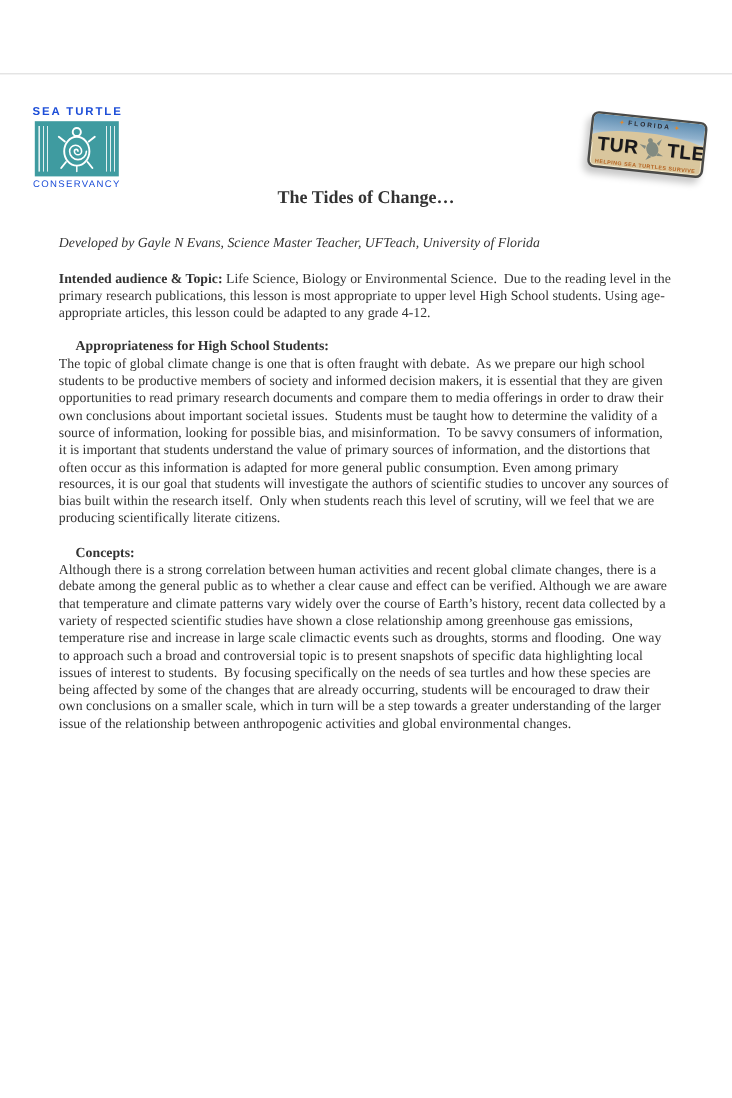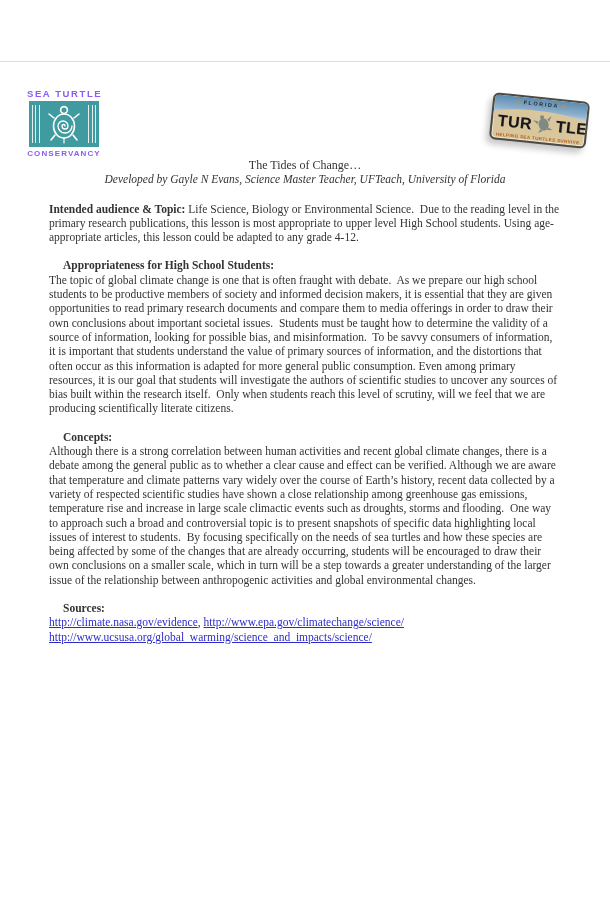--- a/index.html
+++ b/index.html
@@ -12,36 +12,36 @@
     overflow: hidden;
   }
   .page-divider {
     position: absolute; top: 61px; left: 0;
     width: 610px; height: 1px; background: #dedede;
   }
 
   
   .logo {
     position: absolute; left: 27px; top: 88px; width: 74px;
-    text-align: center; color: #8b5cf6;
+    text-align: center; color: #1d4ed8;
     font-family: "Liberation Sans", sans-serif;
   }
   .logo-line1 { font-size: 9.5px; font-weight: bold; letter-spacing: 1.6px; white-space: nowrap; }
   .logo-box {
     position: relative; width: 70px; height: 46px; margin: 2px auto 2px;
     background: #3f9ba0; overflow: hidden;
   }
   .logo-stripes {
     position: absolute; top: 4px; bottom: 4px; width: 8px;
     background: repeating-linear-gradient(90deg, rgba(255,255,255,.85) 0 1px, transparent 1px 3.5px);
   }
   .logo-stripes.left { left: 3px; }
   .logo-stripes.right { right: 3px; }
   .logo-turtle { position: absolute; left: 15px; top: 2px; }
-  .logo-line2 { font-size: 8px; font-weight: bold; letter-spacing: 1.1px; white-space: nowrap; }
+  .logo-line2 { font-size: 8px; font-weight: normal; letter-spacing: 1.1px; white-space: nowrap; }
 
   
   .plate {
     position: absolute; left: 491px; top: 97px; width: 97px; height: 47px;
     transform: rotate(6deg);
     background: #d9c69d;
     border: 2px solid #4a4a48; border-radius: 6px;
     box-shadow: -3px 5px 6px rgba(0,0,0,0.22), inset 0 0 0 1px #efe6cc;
     overflow: hidden;
     font-family: "Liberation Sans", sans-serif;
@@ -74,22 +74,22 @@
     position: absolute; bottom: 1px; width: 100%; text-align: center;
     font-size: 4.5px; font-weight: bold; letter-spacing: 0.4px;
     color: #b3611f; white-space: nowrap;
   }
 
   
   .content {
     position: absolute; left: 49px; top: 158px; width: 512px;
     font-size: 11.5px; line-height: 14.3px;
   }
-  .doc-title { text-align: center; font-weight: normal; font-size: 12px; }
-  .doc-subtitle { text-align: center; font-style: italic; margin-bottom: 15px; }
+  .doc-title { text-align: center; font-weight: bold; font-size: 15px; }
+  .doc-subtitle { font-style: italic; margin-bottom: 15px; margin-top: 24px; }
   .para { margin-bottom: 14px; white-space: pre-wrap; }
   .b { font-weight: bold; }
   .block { display: block; margin-left: 14px; }
   .link { color: #2c2cc8; text-decoration: underline; }
   .sep { color: #333333; }
 </style>
 </head>
 <body>
 
 <div class="page-divider"></div>
@@ -142,14 +142,13 @@
   <div class="doc-title">The Tides of Change…</div>
   <div class="doc-subtitle">Developed by Gayle N Evans, Science Master Teacher, UFTeach, University of Florida</div>
 
 
   <p class="para"><span class="b">Intended audience &amp; Topic:</span><span> Life Science, Biology or Environmental Science.  Due to the reading level in the primary research publications, this lesson is most appropriate to upper level High School students. Using age-appropriate articles, this lesson could be adapted to any grade 4-12.</span></p>
 
   <p class="para"><span class="b block">Appropriateness for High School Students:</span><span>The topic of global climate change is one that is often fraught with debate.  As we prepare our high school students to be productive members of society and informed decision makers, it is essential that they are given opportunities to read primary research documents and compare them to media offerings in order to draw their own conclusions about important societal issues.  Students must be taught how to determine the validity of a source of information, looking for possible bias, and misinformation.  To be savvy consumers of information, it is important that students understand the value of primary sources of information, and the distortions that often occur as this information is adapted for more general public consumption. Even among primary resources, it is our goal that students will investigate the authors of scientific studies to uncover any sources of bias built within the research itself.  Only when students reach this level of scrutiny, will we feel that we are producing scientifically literate citizens.</span></p>
 
   <p class="para"><span class="b block">Concepts:</span><span>Although there is a strong correlation between human activities and recent global climate changes, there is a debate among the general public as to whether a clear cause and effect can be verified. Although we are aware that temperature and climate patterns vary widely over the course of Earth’s history, recent data collected by a variety of respected scientific studies have shown a close relationship among greenhouse gas emissions, temperature rise and increase in large scale climactic events such as droughts, storms and flooding.  One way to approach such a broad and controversial topic is to present snapshots of specific data highlighting local issues of interest to students.  By focusing specifically on the needs of sea turtles and how these species are being affected by some of the changes that are already occurring, students will be encouraged to draw their own conclusions on a smaller scale, which in turn will be a step towards a greater understanding of the larger issue of the relationship between anthropogenic activities and global environmental changes.</span></p>
 
-  <p class="para"><span class="b block">Sources:</span><a class="link" href="#">http://climate.nasa.gov/evidence</a><span class="sep">, </span><a class="link" href="#">http://www.epa.gov/climatechange/science/</a><br><a class="link" href="#">http://www.ucsusa.org/global_warming/science_and_impacts/science/</a></p>
 </div>
 
 </body></html>

